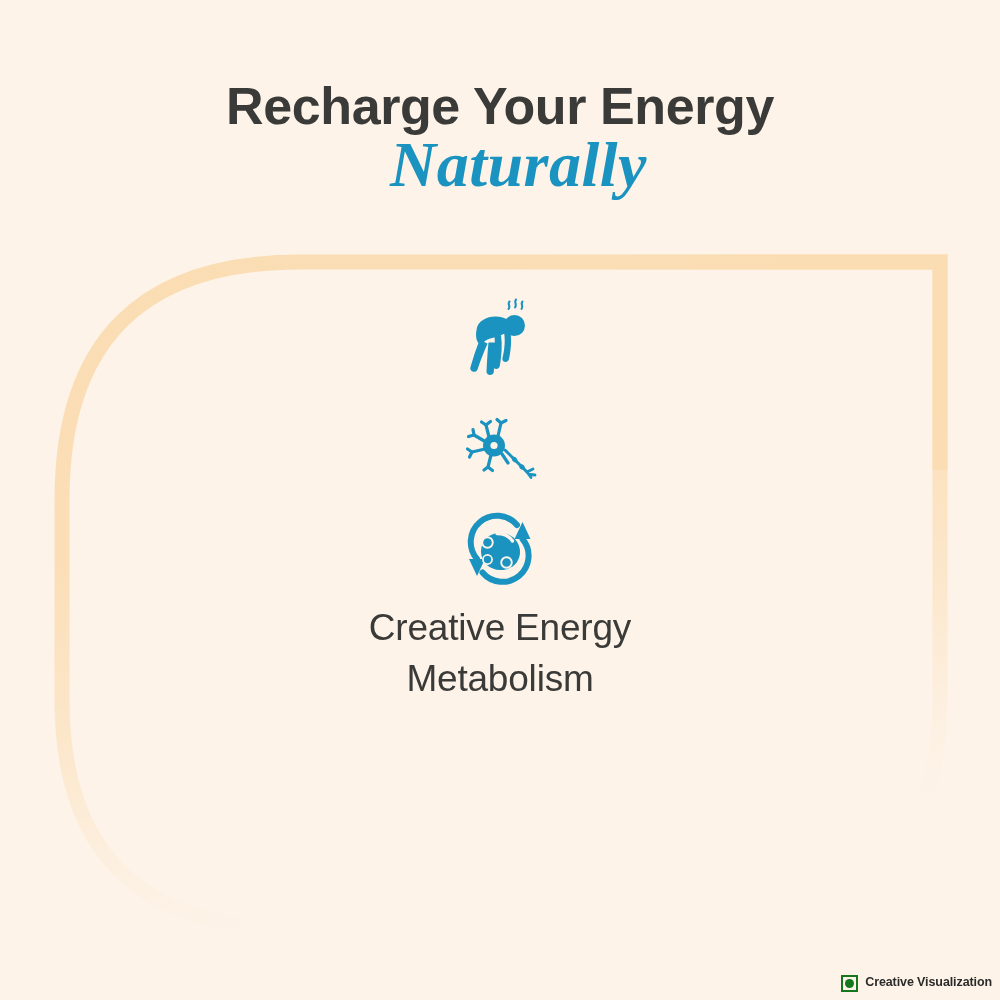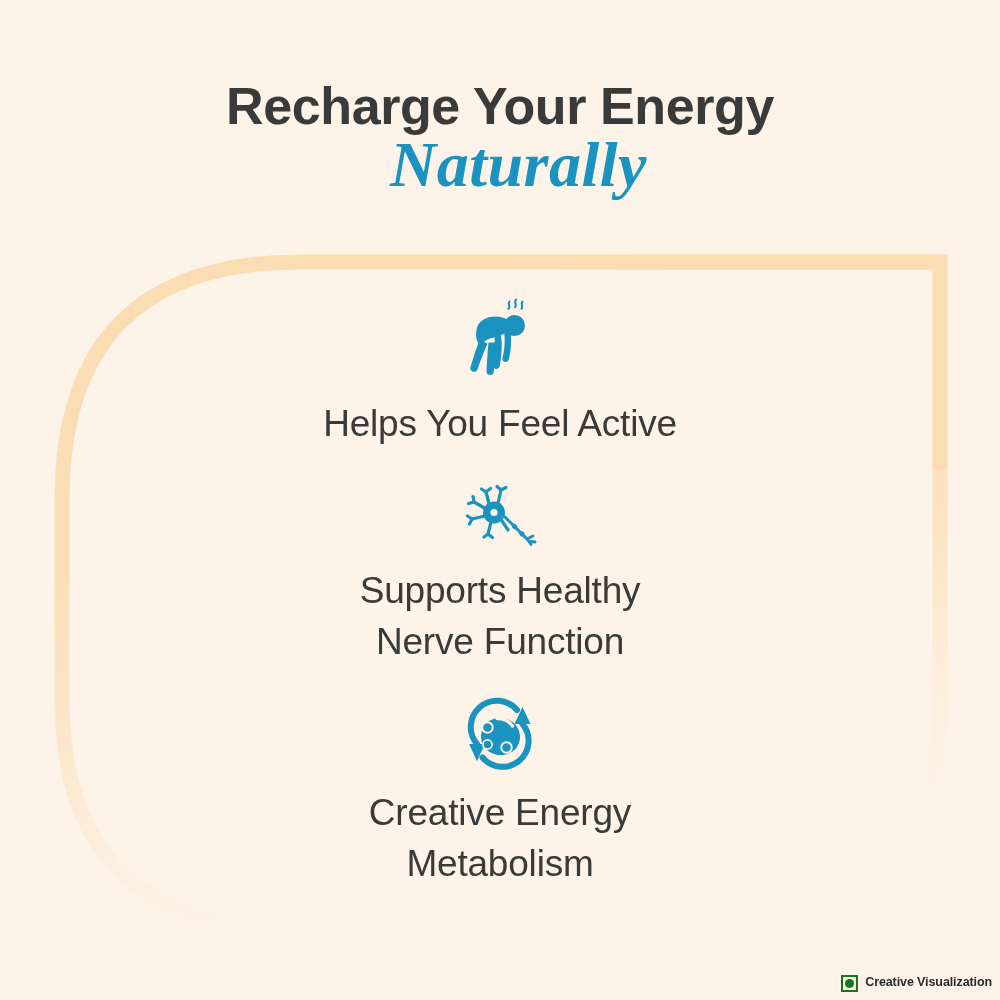--- a/index.html
+++ b/index.html
@@ -181,21 +181,20 @@
                      C 37.5 60 38.5 49 37 39 Z"></path>
 
             <path d="M15.5 44 C 12 53 9 62 6.5 71 C 5 75.5 12 78 13.5 73.5
                      C 16.5 64.5 20 55.5 23.5 47.5 Z"></path>
 
             <path d="M24.5 46.5 C 23.5 56 23 66 22.5 75.5 C 22.3 80 29.5 80.2 29.8 75.7
                      C 30.4 66 31 56 32 46.5 Z"></path>
           </g>
         </svg>
       </span>
-      <span class="benefit-label">Helps You Feel Active</span>
     </div>
 
     <div class="benefit b2">
       <span class="benefit-icon">
         <svg width="78" height="66" viewBox="0 0 78 66" aria-hidden="true">
           <g stroke="#1B93C0" fill="none" stroke-linecap="round" stroke-linejoin="round">
 
             <g stroke-width="3.2">
               <path d="M25 26 L 13 19"></path>
               <path d="M13 19 L 7.5 20.5 M13 19 L 12 13.5"></path>
@@ -223,22 +222,20 @@
 
           <circle cx="33" cy="29.5" r="11" fill="#1B93C0"></circle>
           <circle cx="33" cy="29.5" r="3.6" fill="#FDF3E8"></circle>
 
           <g fill="#1B93C0">
             <ellipse cx="53.6" cy="43.6" rx="2.9" ry="2.4" transform="rotate(45 53.6 43.6)"></ellipse>
             <ellipse cx="61" cy="51" rx="2.9" ry="2.4" transform="rotate(45 61 51)"></ellipse>
           </g>
         </svg>
       </span>
-      <span class="benefit-label">Supports Healthy
-Nerve Function</span>
     </div>
 
     <div class="benefit b3">
       <span class="benefit-icon">
         <svg width="76" height="74" viewBox="0 0 76 74" aria-hidden="true">
           <g fill="#1B93C0">
 
             <path d="M20.5 60.5 A 26 26 0 0 0 60.5 27" fill="none" stroke="#1B93C0" stroke-width="6" stroke-linecap="round"></path>
             <path d="M60.5 10 L 68.5 27 L 52.5 27 Z"></path>
 

